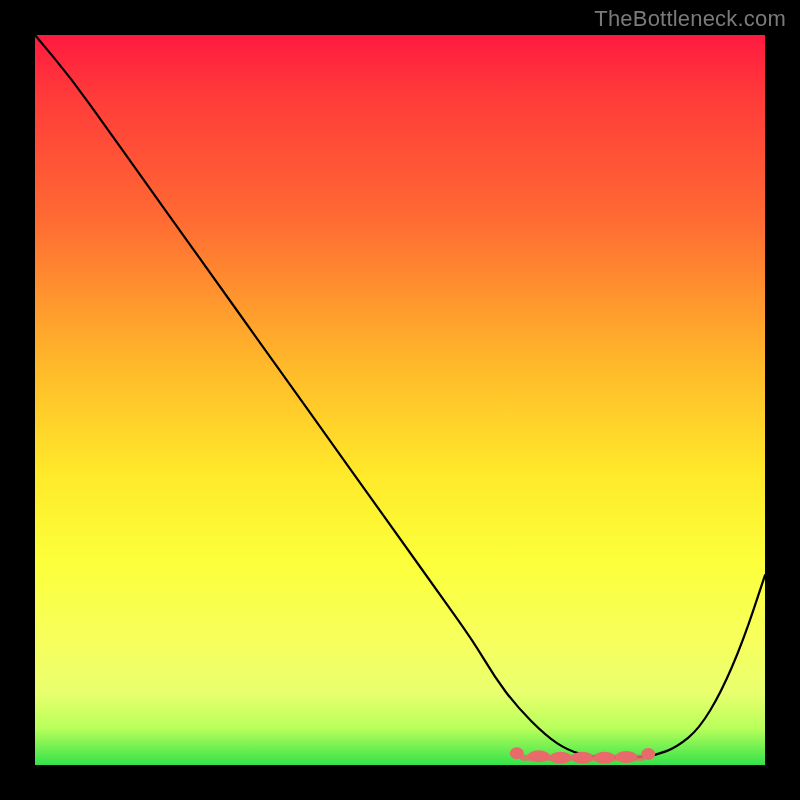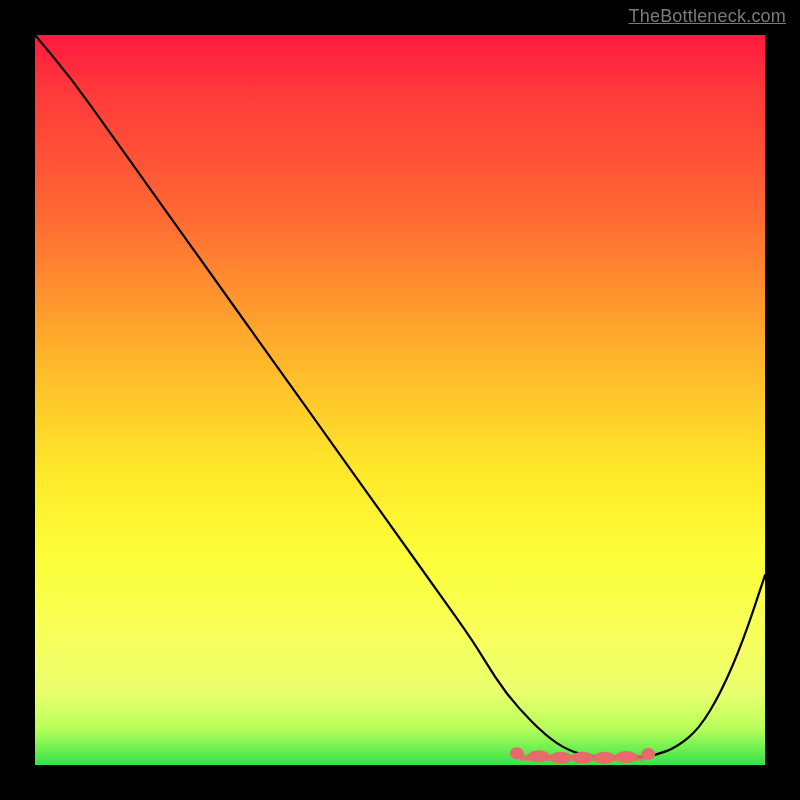--- a/index.html
+++ b/index.html
@@ -35,23 +35,22 @@
       #f8ff5a 82%,
       #eaff6f 90%,
       #b8ff5a 95%,
       #34e24a 100%);
   }
   .watermark {
     position: absolute;
     top: 6px;
     right: 14px;
     color: #7a7a7a;
-    font-size: 18px;
+    font-size: 22px;
     letter-spacing: 0.2px;
-    text-decoration: underline;
   }
   svg.curve {
     position: absolute;
     left: 0;
     top: 0;
     width: 730px;
     height: 730px;
   }
 </style>
 </head>

